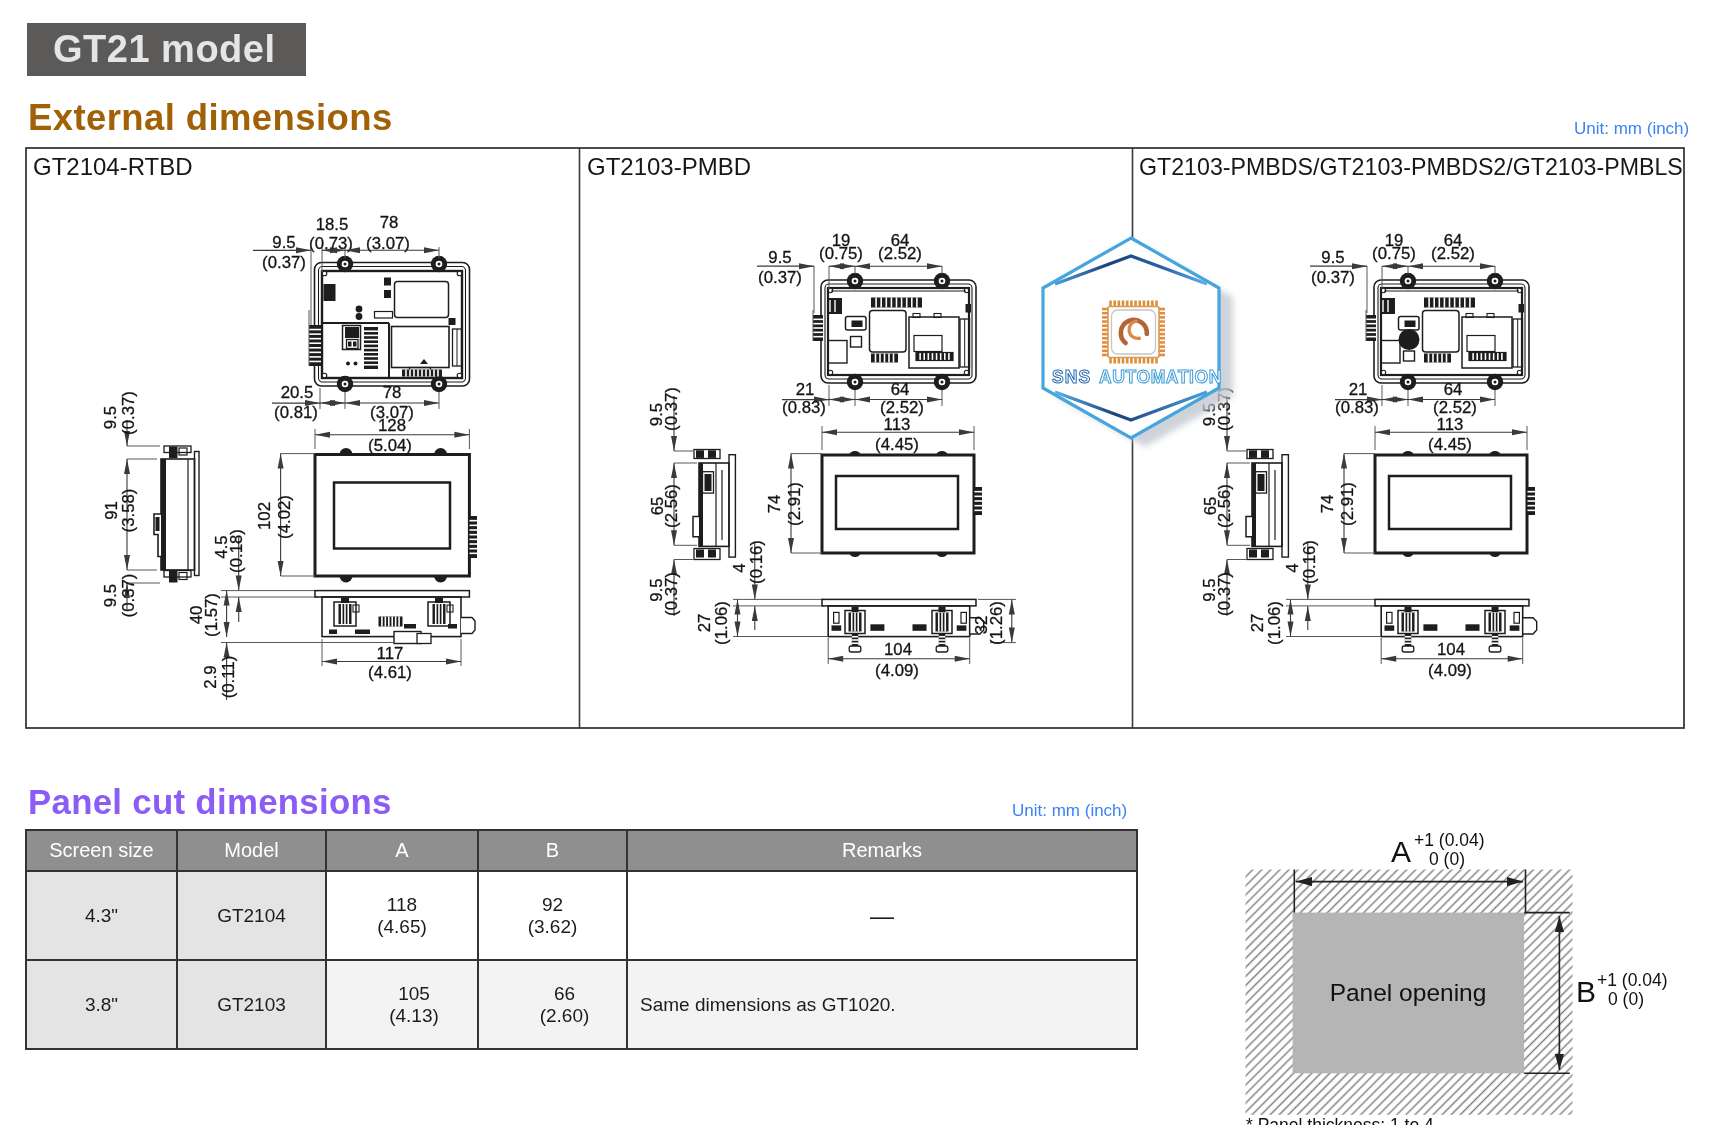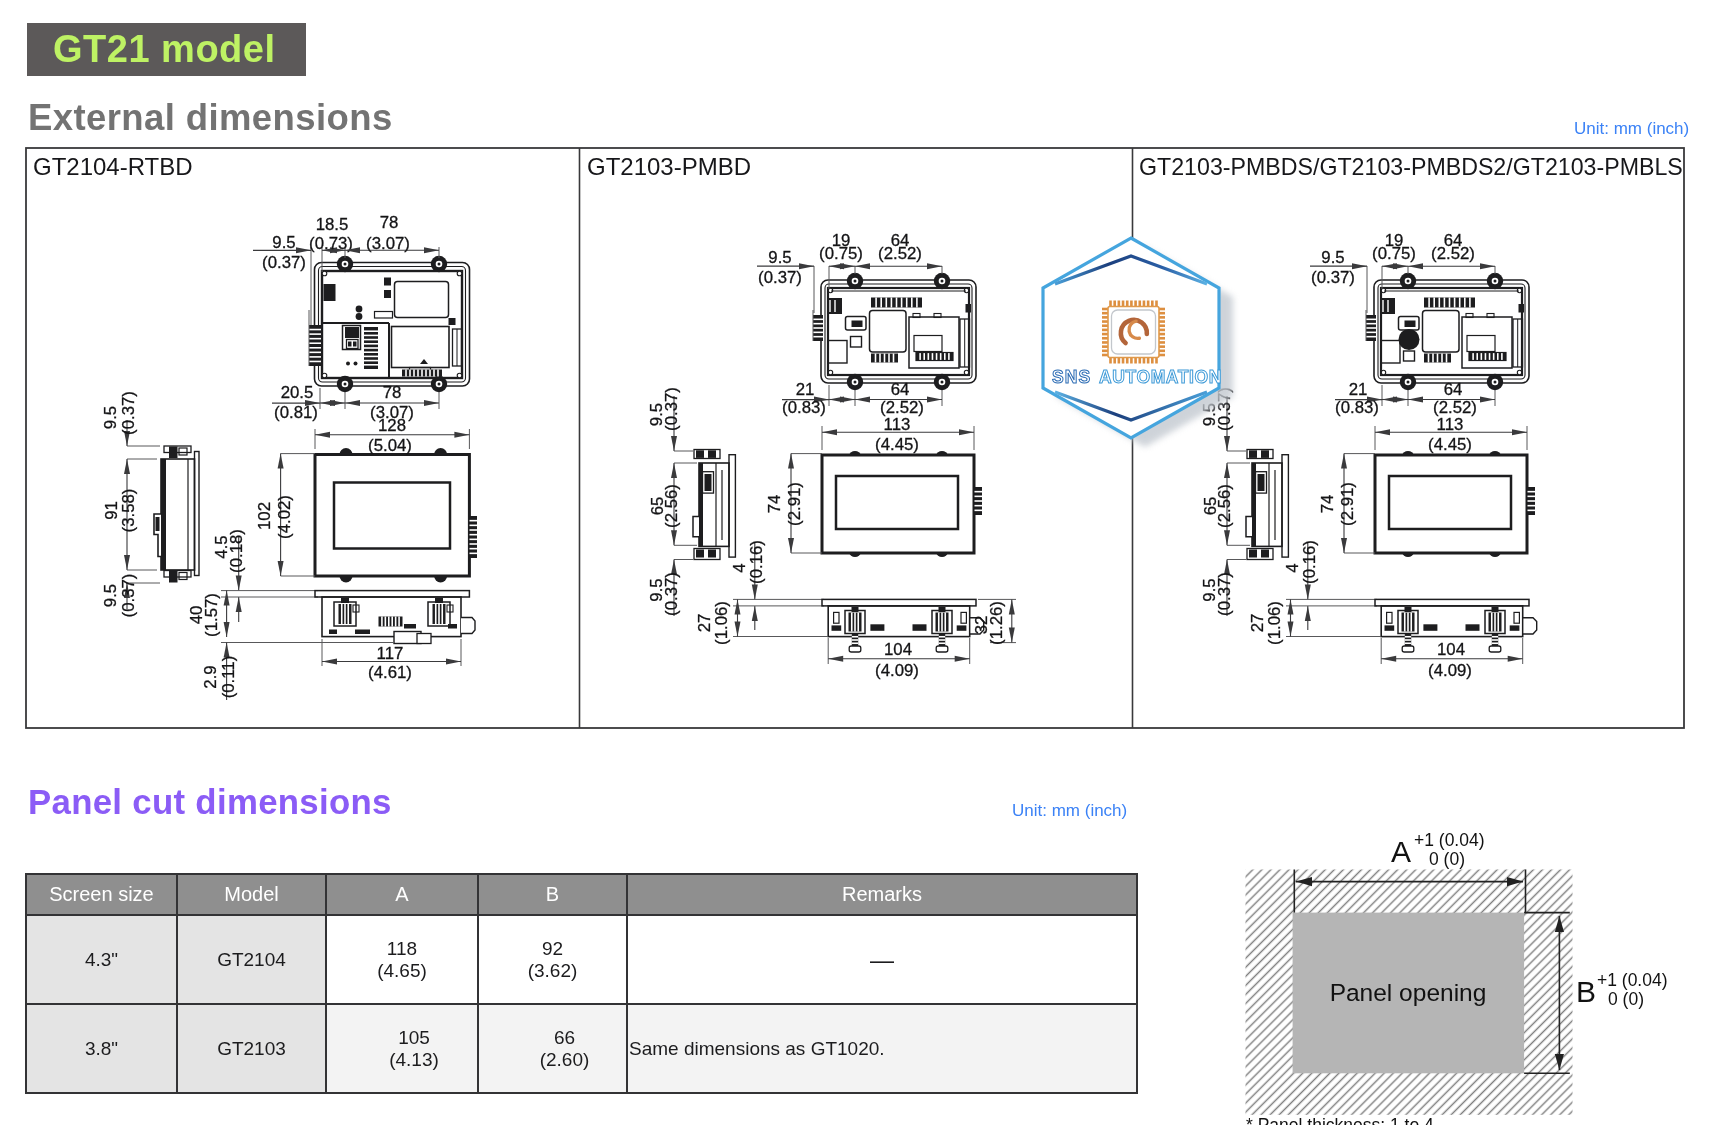--- a/index.html
+++ b/index.html
@@ -1,31 +1,31 @@
 <!DOCTYPE html>
 <html><head>
 <meta charset="utf-8">
 <style>
 * { margin:0; padding:0; box-sizing:border-box; }
 html,body { width:1713px; height:1125px; background:#fff;
   font-family:"Liberation Sans", sans-serif; position:relative; overflow:hidden; }
 .abs { position:absolute; }
 .badge { left:27px; top:23px; width:279px; height:53px; background:#5c5959;
-  color:#bef264; font-size:38px; font-weight:bold; line-height:52px; padding-left:26px; letter-spacing:0.5px; }
-.h1 { font-size:36.5px; font-weight:bold; color:#737373; letter-spacing:0.4px; }
+  color:#e5e5e5; font-size:38px; font-weight:bold; line-height:52px; padding-left:26px; letter-spacing:0.5px; }
+.h1 { font-size:36.5px; font-weight:bold; color:#a16207; letter-spacing:0.4px; }
 .h2 { font-size:34.8px; font-weight:bold; color:#8b5cf6; letter-spacing:0.3px; }
 .unit { font-size:17px; color:#3b82f6; }
-table.pc { position:absolute; left:25px; top:873px; width:1113px; border-collapse:collapse;
+table.pc { position:absolute; left:25px; top:829px; width:1113px; border-collapse:collapse;
   font-size:19px; color:#1c1c1e; text-align:center; }
 table.pc th, table.pc td { border:2px solid #333335; }
 table.pc th { background:#8f8f8f; color:#fff; font-weight:normal; font-size:20px; height:41px; }
 table.pc td { height:89px; }
 td.g { background:#e4e4e4; }
 td.g2 { background:#f3f3f3;padding-left:24px; }
-td.rem { text-align:left; padding-left:1px; }
+td.rem { text-align:left; padding-left:12px; }
 </style>
 </head>
 <body>
 <div class="abs badge">GT21 model</div>
 <div class="abs h1" style="left:28px; top:97px;">External dimensions</div>
 <div class="abs unit" style="left:1574px; top:119px;">Unit: mm (inch)</div>
 <div class="abs h2" style="left:28px; top:782px;">Panel cut dimensions</div>
 <div class="abs unit" style="left:1012px; top:801px;">Unit: mm (inch)</div>
 <svg class="abs" style="left:0;top:0;" width="1713" height="1125" viewBox="0 0 1713 1125" font-family="Liberation Sans, sans-serif">
 <defs>

